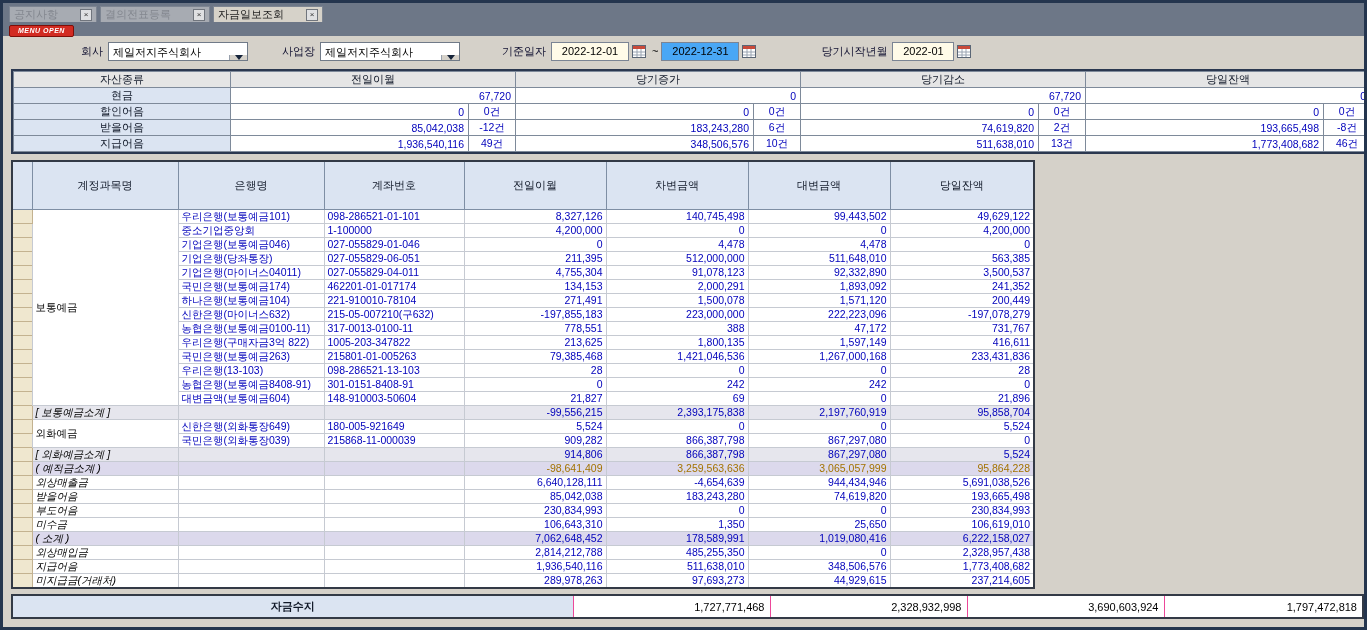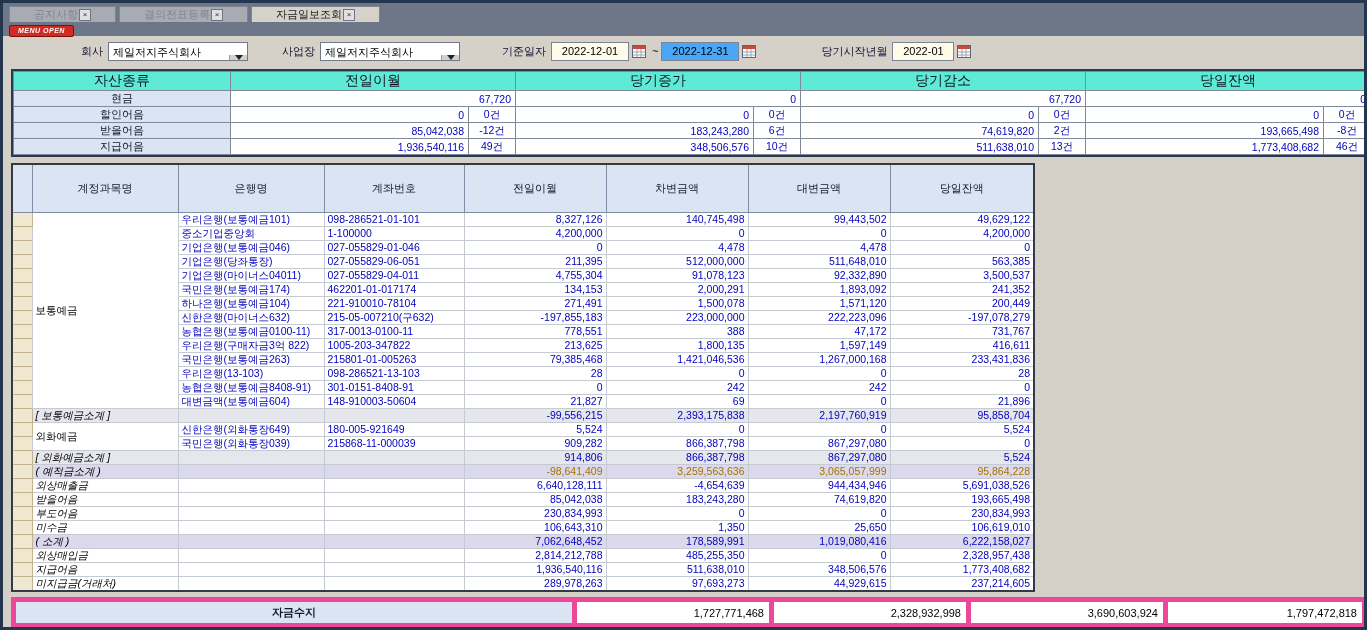--- a/index.html
+++ b/index.html
@@ -2,21 +2,21 @@
 <html><head>
 <meta charset="utf-8">
 <style>
   html,body{margin:0;padding:0;background:#8a8f96;}
   .window{position:relative;width:1367px;height:630px;box-sizing:border-box;background:#d5d1c9;
     border:3px solid #24354e;overflow:hidden;
     font-family:"Liberation Sans","DejaVu Sans",sans-serif;font-size:11px;color:#111;}
   
   .tabzone{background:#6d7787;padding:3px 6px 0 6px;height:33px;box-sizing:border-box;}
   .tabs{display:flex;gap:3px;height:16px;}
-  .tab{display:flex;align-items:center;gap:1px;padding:0 24px;background:#a7abb2;border:1px solid #7d8592;
+  .tab{display:flex;align-items:center;gap:22px;padding:0 4px;background:#a7abb2;border:1px solid #7d8592;
     border-bottom:none;color:#83878f;font-size:11px;cursor:default;white-space:nowrap;}
   .tab.active{background:#d6d2c9;color:#222;}
   .tabclose{display:inline-block;width:10px;height:10px;background:#dfe0e2;border:1px solid #70757d;
     font-size:8px;line-height:9px;text-align:center;color:#333;}
   .menu-open{display:inline-block;margin-top:3px;background:#d22b22;border:1px solid #7e0e08;border-radius:2px;
     color:#fff;font-size:7px;font-weight:bold;font-style:italic;padding:1px 8px 2px;letter-spacing:.5px;}
   
   .filterbar{height:30px;display:flex;align-items:center;background:#d5d1c9;padding-left:8px;}
   .flabel{color:#101030;margin-right:5px;white-space:nowrap;}
   .combo{display:flex;align-items:flex-end;height:19px;border:1px solid #707a88;background:#fff;box-sizing:border-box;}
@@ -25,40 +25,40 @@
   .arr{width:0;height:0;border-left:4px solid transparent;border-right:4px solid transparent;border-top:5px solid #16243a;}
   .datebox{height:17px;line-height:17px;border:1px solid #7a8494;background:#fffbe8;text-align:center;color:#000;box-sizing:content-box;}
   .datebox.selrange{background:#49a7f5;}
   .w76{width:76px;} .w60{width:60px;}
   .calbtn{margin:0 3px;display:inline-flex;align-items:center;}
   .tilde{margin:0 3px;color:#000;}
   
   table.summary{border-collapse:separate;border-spacing:1px;background:#7e8a9a;border:2px solid #2b3850;
     table-layout:fixed;width:1351px;margin:3px 0 0 8px;}
   .summary th,.summary td{height:14px;padding:0 4px;overflow:hidden;white-space:nowrap;font-size:10.5px;}
-  .summary th{background:#5eead4;font-weight:normal;color:#101828;font-size:14px;}
+  .summary th{background:#e5e5e5;font-weight:normal;color:#101828;font-size:11px;}
   .summary td.rl{background:#dbe4f2;text-align:center;color:#101828;font-size:11px;}
   .summary td.val{background:#fff;text-align:right;color:#0000bb;}
   .summary td.cnt{background:#fff;text-align:center;color:#0000bb;}
   
   table.main{border-collapse:collapse;border:2px solid #333a46;margin:6px 0 0 8px;table-layout:fixed;width:1022px;background:#fff;}
   .main th{background:#dbe4f2;border:1px solid #7e8ea4;font-weight:normal;height:15px;padding:16px 2px;color:#101828;}
   .main td{border:1px solid #c6cad2;height:13px;line-height:13px;padding:0 3px;white-space:nowrap;overflow:hidden;font-size:10.5px;}
   .main td.sel{background:#efe7cf;border:1px solid #c3b290;}
   .main td.num{text-align:right;color:#0000bb;}
   .main td.txt{color:#0000bb;}
   .main td.lab{color:#000;font-style:italic;}
   .main td.acct{color:#000;vertical-align:middle;}
   tr.subtotal td{background:#e6e6ed;}
   tr.total td,tr.total2 td{background:#dcd9ec;}
   tr.total td.num{color:#a37300;}
   .main td.sel{background:#efe7cf !important;}
   
   table.footer{border-collapse:collapse;margin:5px 0 0 8px;table-layout:fixed;width:1351px;border:2px solid #333a46;}
-  .footer td{height:19px;border:5px solid #ec4899;white-space:nowrap;overflow:hidden;margin-top:38px;}
+  .footer td{height:19px;border:1px solid #ec4899;white-space:nowrap;overflow:hidden;margin-top:38px;}
   .footer td.flab{background:#dbe4f2;text-align:center;font-weight:bold;color:#101828;}
   .footer td.fval{background:#fff;text-align:right;padding-right:5px;color:#000;font-size:11px;}
 </style>
 </head>
 <body>
 
 <div class="window">
 
   <div class="tabzone">
     <div class="tabs">

